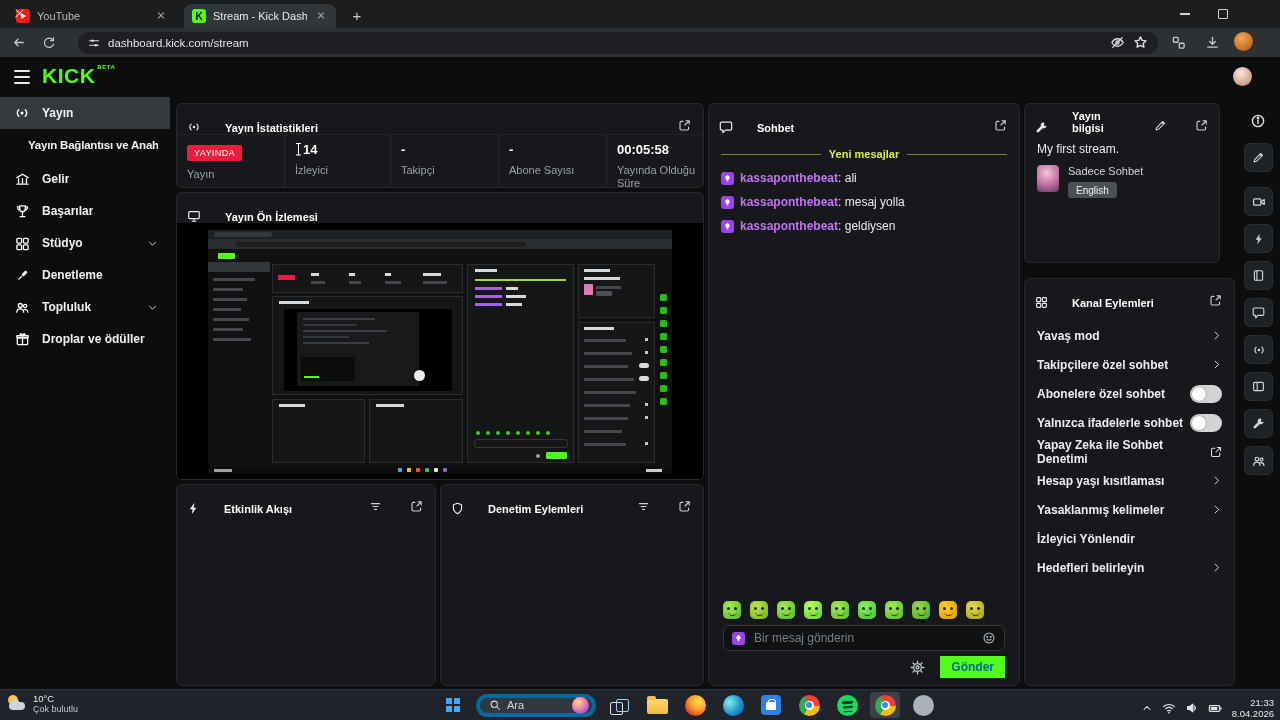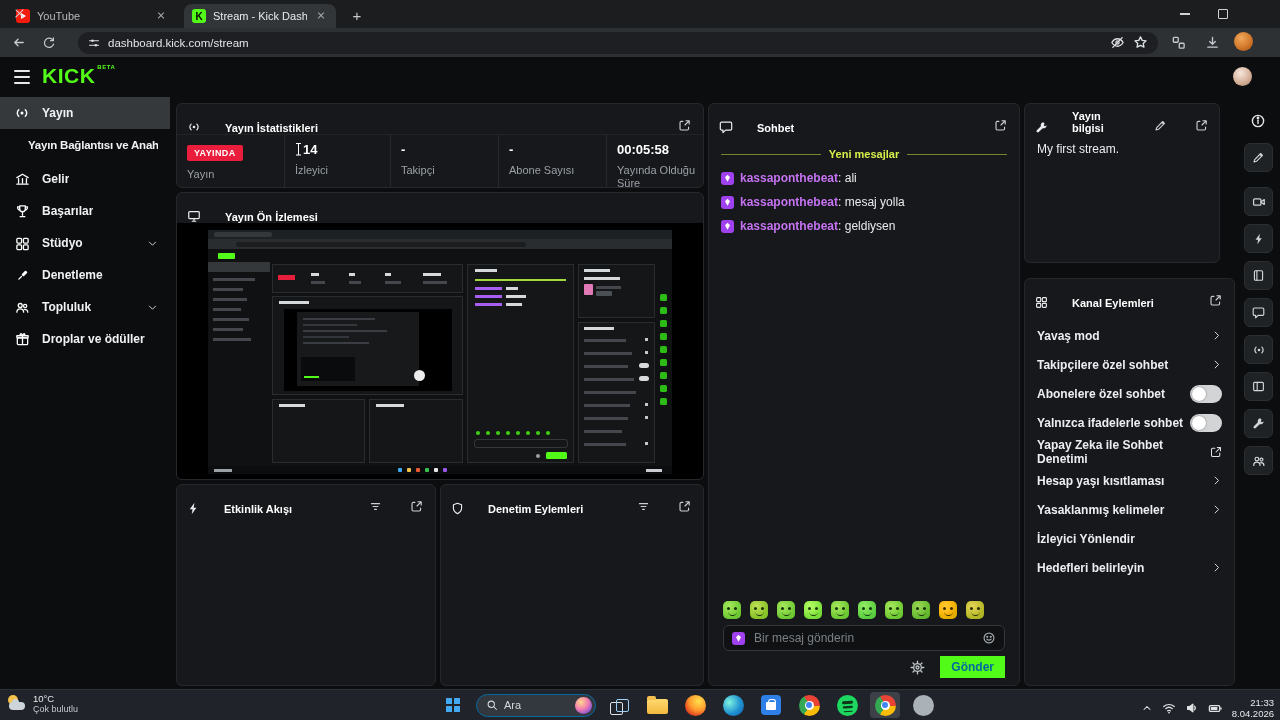--- a/index.html
+++ b/index.html
@@ -64,21 +64,21 @@
   .phead .sp{flex:1}
   .phicon{color:#e9ebec;display:flex}
   .hbtn{color:#cdd1d4;display:flex;padding:2px}
 
   
   .statsrow{display:flex;height:53px;border-top:1px solid #222528}
   .scol{box-sizing:border-box;padding:7px 4px 0 10px;border-left:1px solid #26292c;overflow:hidden}
   .scol:first-child{border-left:none}
   .sval{font-size:13px;font-weight:700;color:#fff;display:flex;align-items:center}
   .slab{font-size:11px;color:#9aa0a5;margin-top:7px;line-height:13px}
-  .live{display:inline-block;background:#ea1e3c;color:#fff;font-size:9px;font-weight:700;letter-spacing:.4px;
+  .live{display:inline-block;background:#ea1e3c;color:#fff;font-size:9px;font-weight:400;letter-spacing:.4px;
         padding:3px 7px;border-radius:2px}
   .ibeam{position:relative;width:7px;height:13px;display:inline-block;margin-right:1px}
   .ibeam::before{content:"";position:absolute;left:2.8px;top:1px;bottom:1px;width:1.4px;background:#fff}
   .ibeam::after{content:"";position:absolute;left:1px;right:1px;top:0;height:1.4px;background:#fff;box-shadow:0 11.5px 0 #fff}
 
   
   .vidarea{position:absolute;left:0;right:0;top:30px;bottom:0;background:#000}
   .mini{position:absolute;left:31px;top:7px;width:464px;height:244px;background:#0f1112;overflow:hidden}
   .m,.mb,.mw,.mdot,.mgr{position:absolute}
   .mb{background:#44484c}.mw{background:#d6d9db}
@@ -136,21 +136,21 @@
   .wxwrap{position:absolute;left:7px;top:3px;display:flex;align-items:center;gap:6px}
   .wx{position:relative;width:20px;height:18px}
   .wx .sun{position:absolute;left:1px;top:0;width:10px;height:10px;border-radius:50%;background:#f5c24b}
   .wx .cloud{position:absolute;left:2px;top:7px;width:16px;height:8px;background:#cdd4da;border-radius:5px}
   .wx .cloud::before{content:"";position:absolute;left:2.5px;top:-3.5px;width:7px;height:7px;border-radius:50%;background:#cdd4da}
   .wxtext{font-size:9.5px;line-height:11px;color:#e7eaec}
   .wxtext .cond{font-size:9px;color:#c4c9cd}
   .tcenter{position:absolute;left:438px;top:2px;height:26px;display:flex;align-items:center;gap:8px}
   .winlogo{width:15px;height:15px;display:grid;grid-template-columns:6.8px 6.8px;grid-template-rows:6.8px 6.8px;gap:1.4px}
   .winlogo span{background:#43a9f2;border-radius:.5px}
-  .searchpill{width:120px;height:23px;border-radius:12px;background:#33383e;border:1px solid #0369a1;
+  .searchpill{width:120px;height:23px;border-radius:12px;background:#33383e;border:4px solid #0369a1;
         display:flex;align-items:center;gap:6px;padding:0 3px 0 9px;box-sizing:border-box;color:#d3d7da;font-size:11px}
   .searchpill .sp{flex:1}
   .sphere{width:17px;height:17px;border-radius:50%;background:radial-gradient(circle at 35% 30%,#ffd98a,#f27bb0 45%,#7a52d8 82%)}
   .appbtn{width:30px;height:26px;display:flex;align-items:center;justify-content:center;border-radius:4px;position:relative}
   .appbtn.active{background:#3b4147}
   .folder{width:21px;height:15px;background:linear-gradient(#ffd970,#f2b93e);border-radius:2px;position:relative;margin-top:3px}
   .folder::before{content:"";position:absolute;left:0;top:-3px;width:9px;height:4px;background:#f4c14f;border-radius:2px 2px 0 0}
   .circ{width:21px;height:21px;border-radius:50%}
   .firefox{background:radial-gradient(circle at 65% 30%,#ffe14d,#ff9a2e 45%,#e3431f 75%,#b52e6f)}
   .edge{background:radial-gradient(circle at 30% 35%,#7df3e1,#2193d1 55%,#0b57a8)}
@@ -630,20 +630,27 @@
           </svg>
       </span>
       <span class="hbtn">
         <svg class="ic" width="13" height="13" viewBox="0 0 16 16">
             <path d="M6 3H4a1.5 1.5 0 0 0-1.5 1.5V12A1.5 1.5 0 0 0 4 13.5h7.5A1.5 1.5 0 0 0 13 12v-2M9.8 2.2h4v4M13.6 2.4L8.6 7.4"></path>
           </svg>
       </span>
     </div>
     <div class="sibody">
       <div>My first stream.</div>
+      <div class="sirow">
+        <div class="thumb"></div>
+        <div>
+          <div class="cat">Sadece Sohbet</div>
+          <span class="lang">English</span>
+        </div>
+      </div>
     </div>
   </div>
 
   <div class="panel" style="left:1024px;top:278px;width:211px;height:408px">
     <div class="phead">
       <span class="phicon">
         <svg class="ic" width="13" height="13" viewBox="0 0 16 16">
             <rect x="2" y="2" width="5" height="5" rx="1"></rect>
             <rect x="9" y="2" width="5" height="5" rx="1"></rect>
             <rect x="2" y="9" width="5" height="5" rx="1"></rect>

